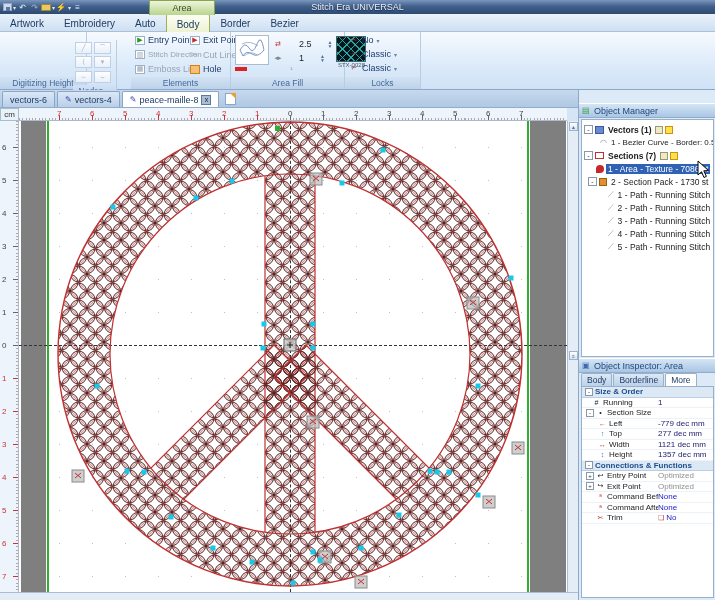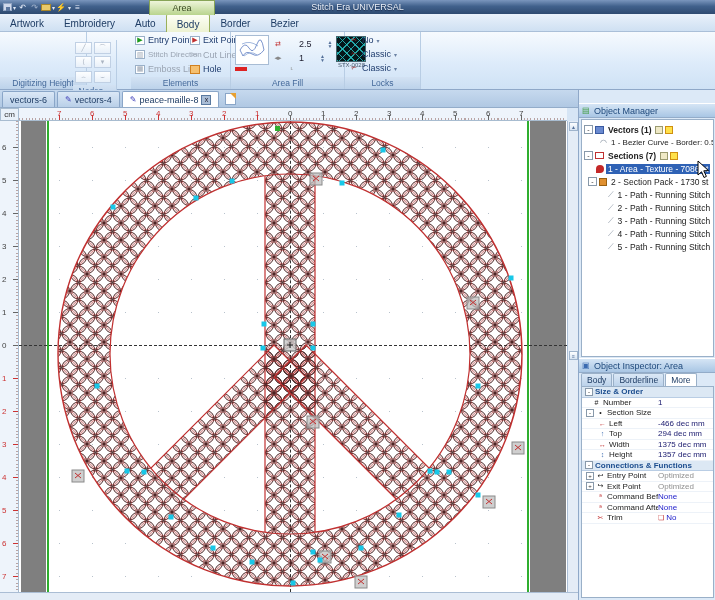--- a/index.html
+++ b/index.html
@@ -765,52 +765,52 @@
     <div id="oi-grid">
       <div class="irow section">
         <span class="nm">
             <span class="exp2">-</span>
             <span>Size &amp; Order</span>
           </span>
       </div>
       <div class="irow">
         <span class="nm" style="padding-left:10px">
             <span class="iico">#</span>
-            <span>Number</span>
+            <span>Running</span>
           </span>
         <span class="vl">1</span>
       </div>
       <div class="irow">
         <span class="nm" style="padding-left:4px">
             <span class="exp2">-</span>
             <span class="iico">•</span>
             <span>Section Size</span>
           </span>
         <span class="vl"></span>
       </div>
       <div class="irow">
         <span class="nm" style="padding-left:16px">
             <span class="iico" style="color:#c03030">←</span>
             <span>Left</span>
           </span>
-        <span class="vl">-466 dec mm</span>
+        <span class="vl">-779 dec mm</span>
       </div>
       <div class="irow">
         <span class="nm" style="padding-left:16px">
             <span class="iico" style="color:#3a6ab0">↑</span>
             <span>Top</span>
           </span>
-        <span class="vl">294 dec mm</span>
+        <span class="vl">277 dec mm</span>
       </div>
       <div class="irow">
         <span class="nm" style="padding-left:16px">
             <span class="iico" style="color:#c03030">↔</span>
             <span>Width</span>
           </span>
-        <span class="vl">1375 dec mm</span>
+        <span class="vl">1121 dec mm</span>
       </div>
       <div class="irow">
         <span class="nm" style="padding-left:16px">
             <span class="iico" style="color:#3a6ab0">↕</span>
             <span>Height</span>
           </span>
         <span class="vl">1357 dec mm</span>
       </div>
       <div class="irow section">
         <span class="nm">

